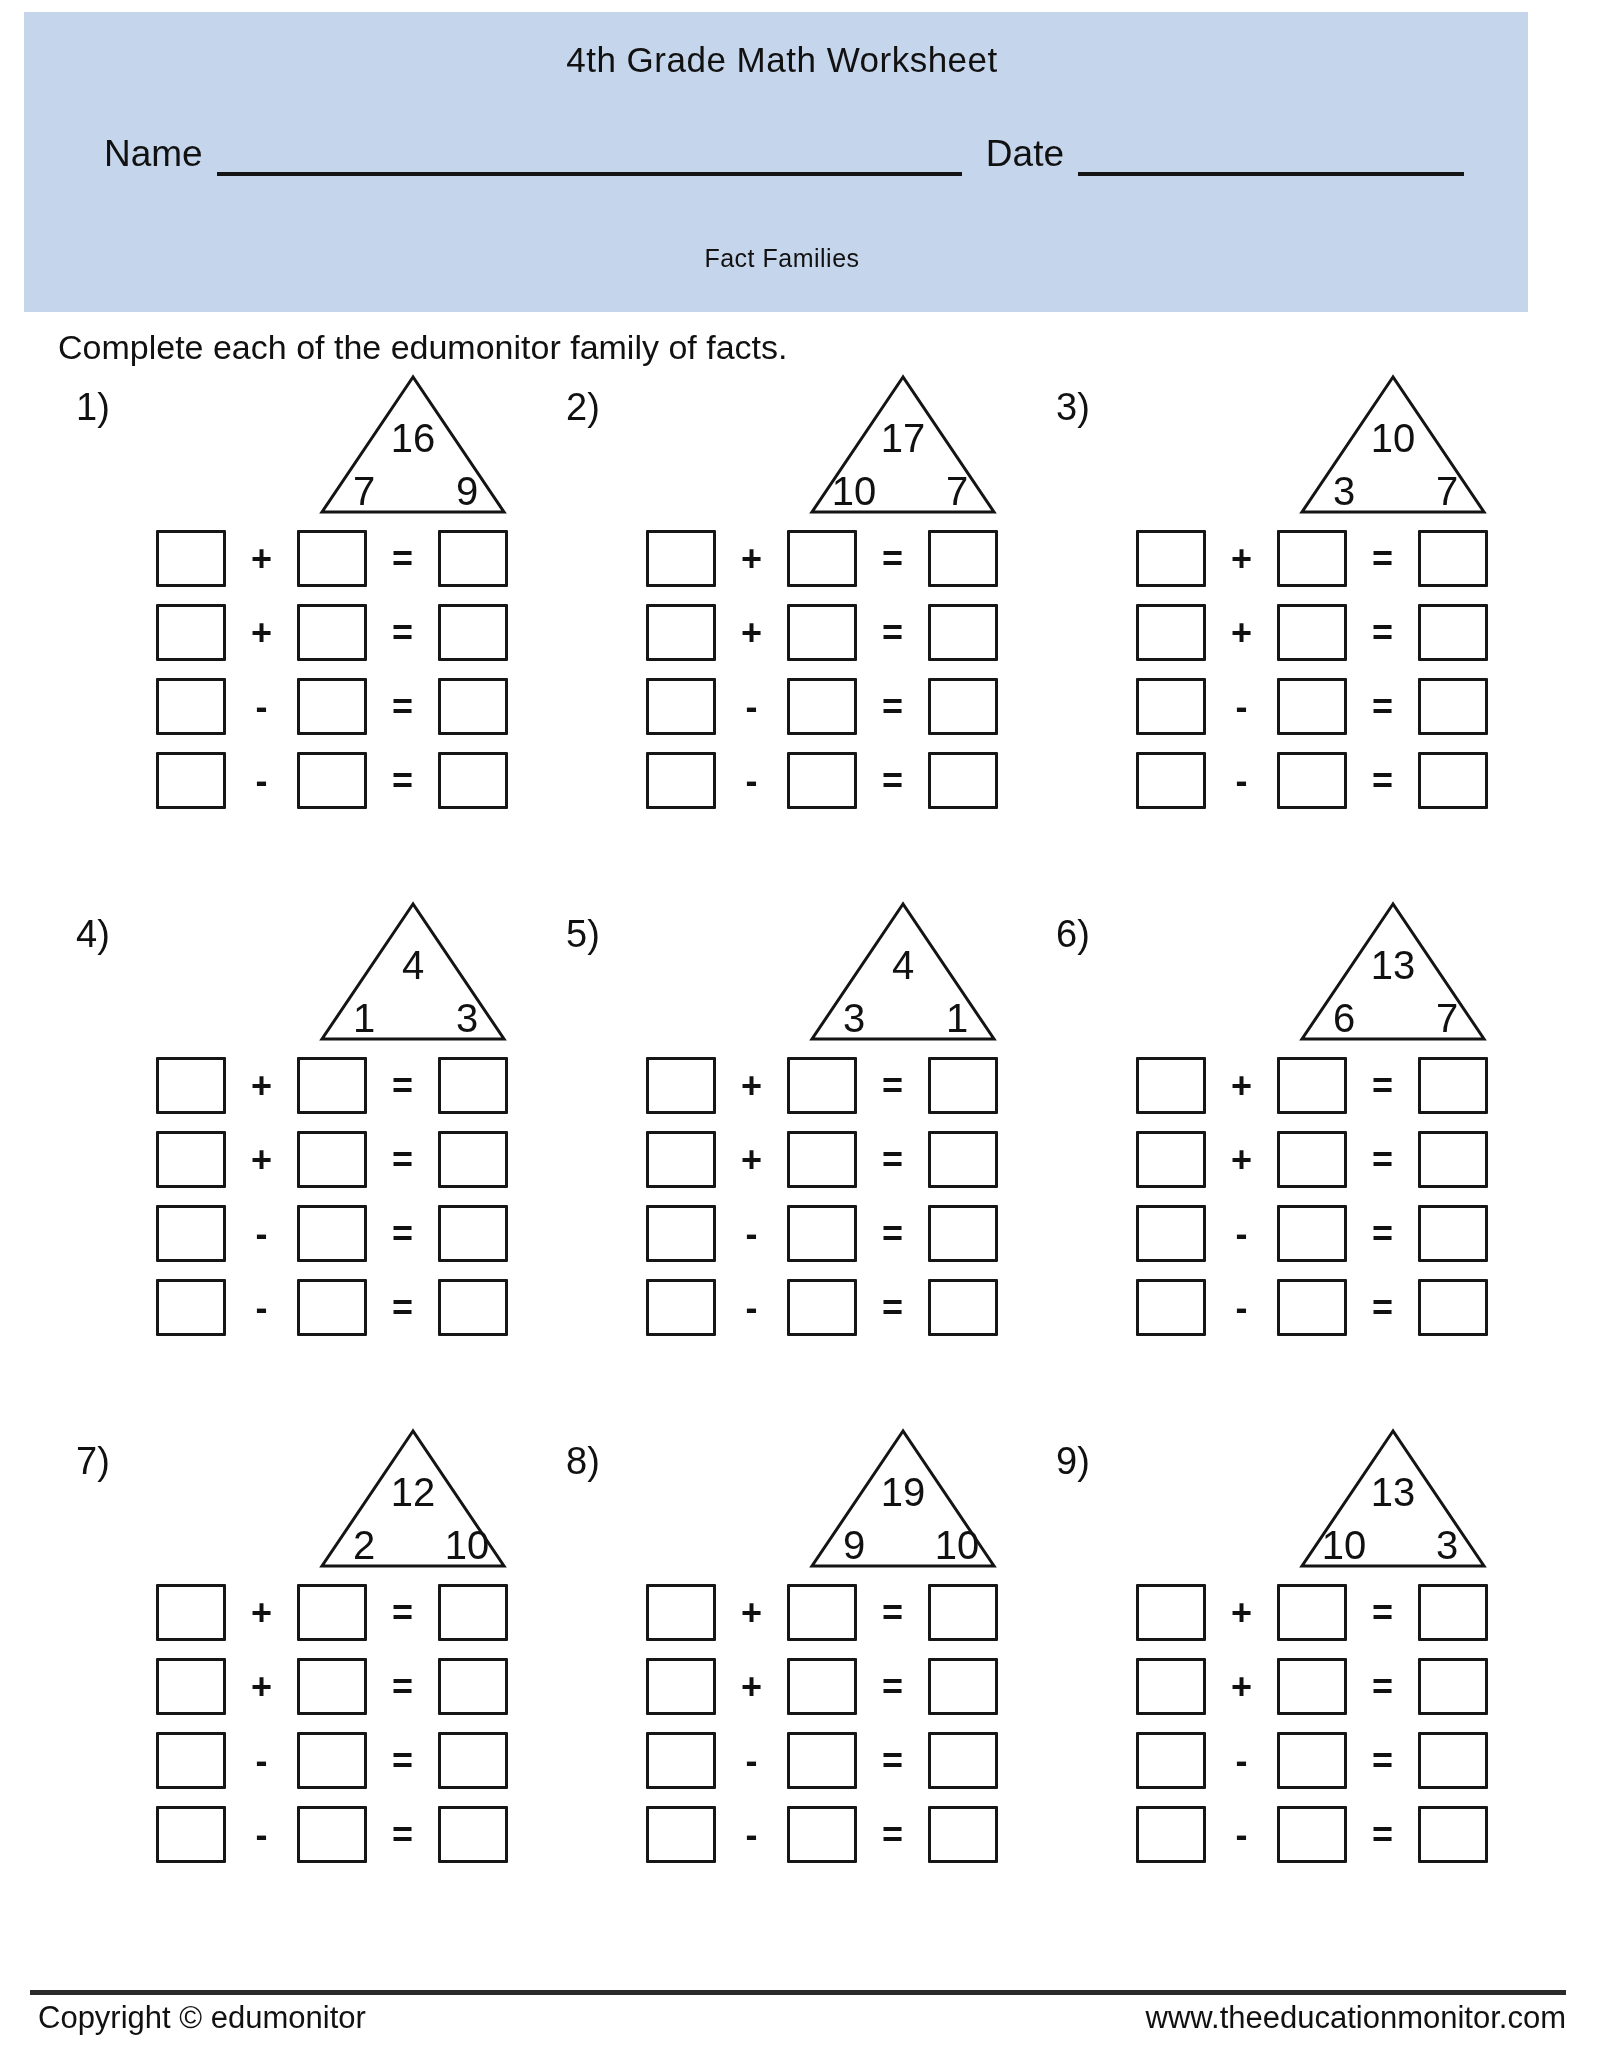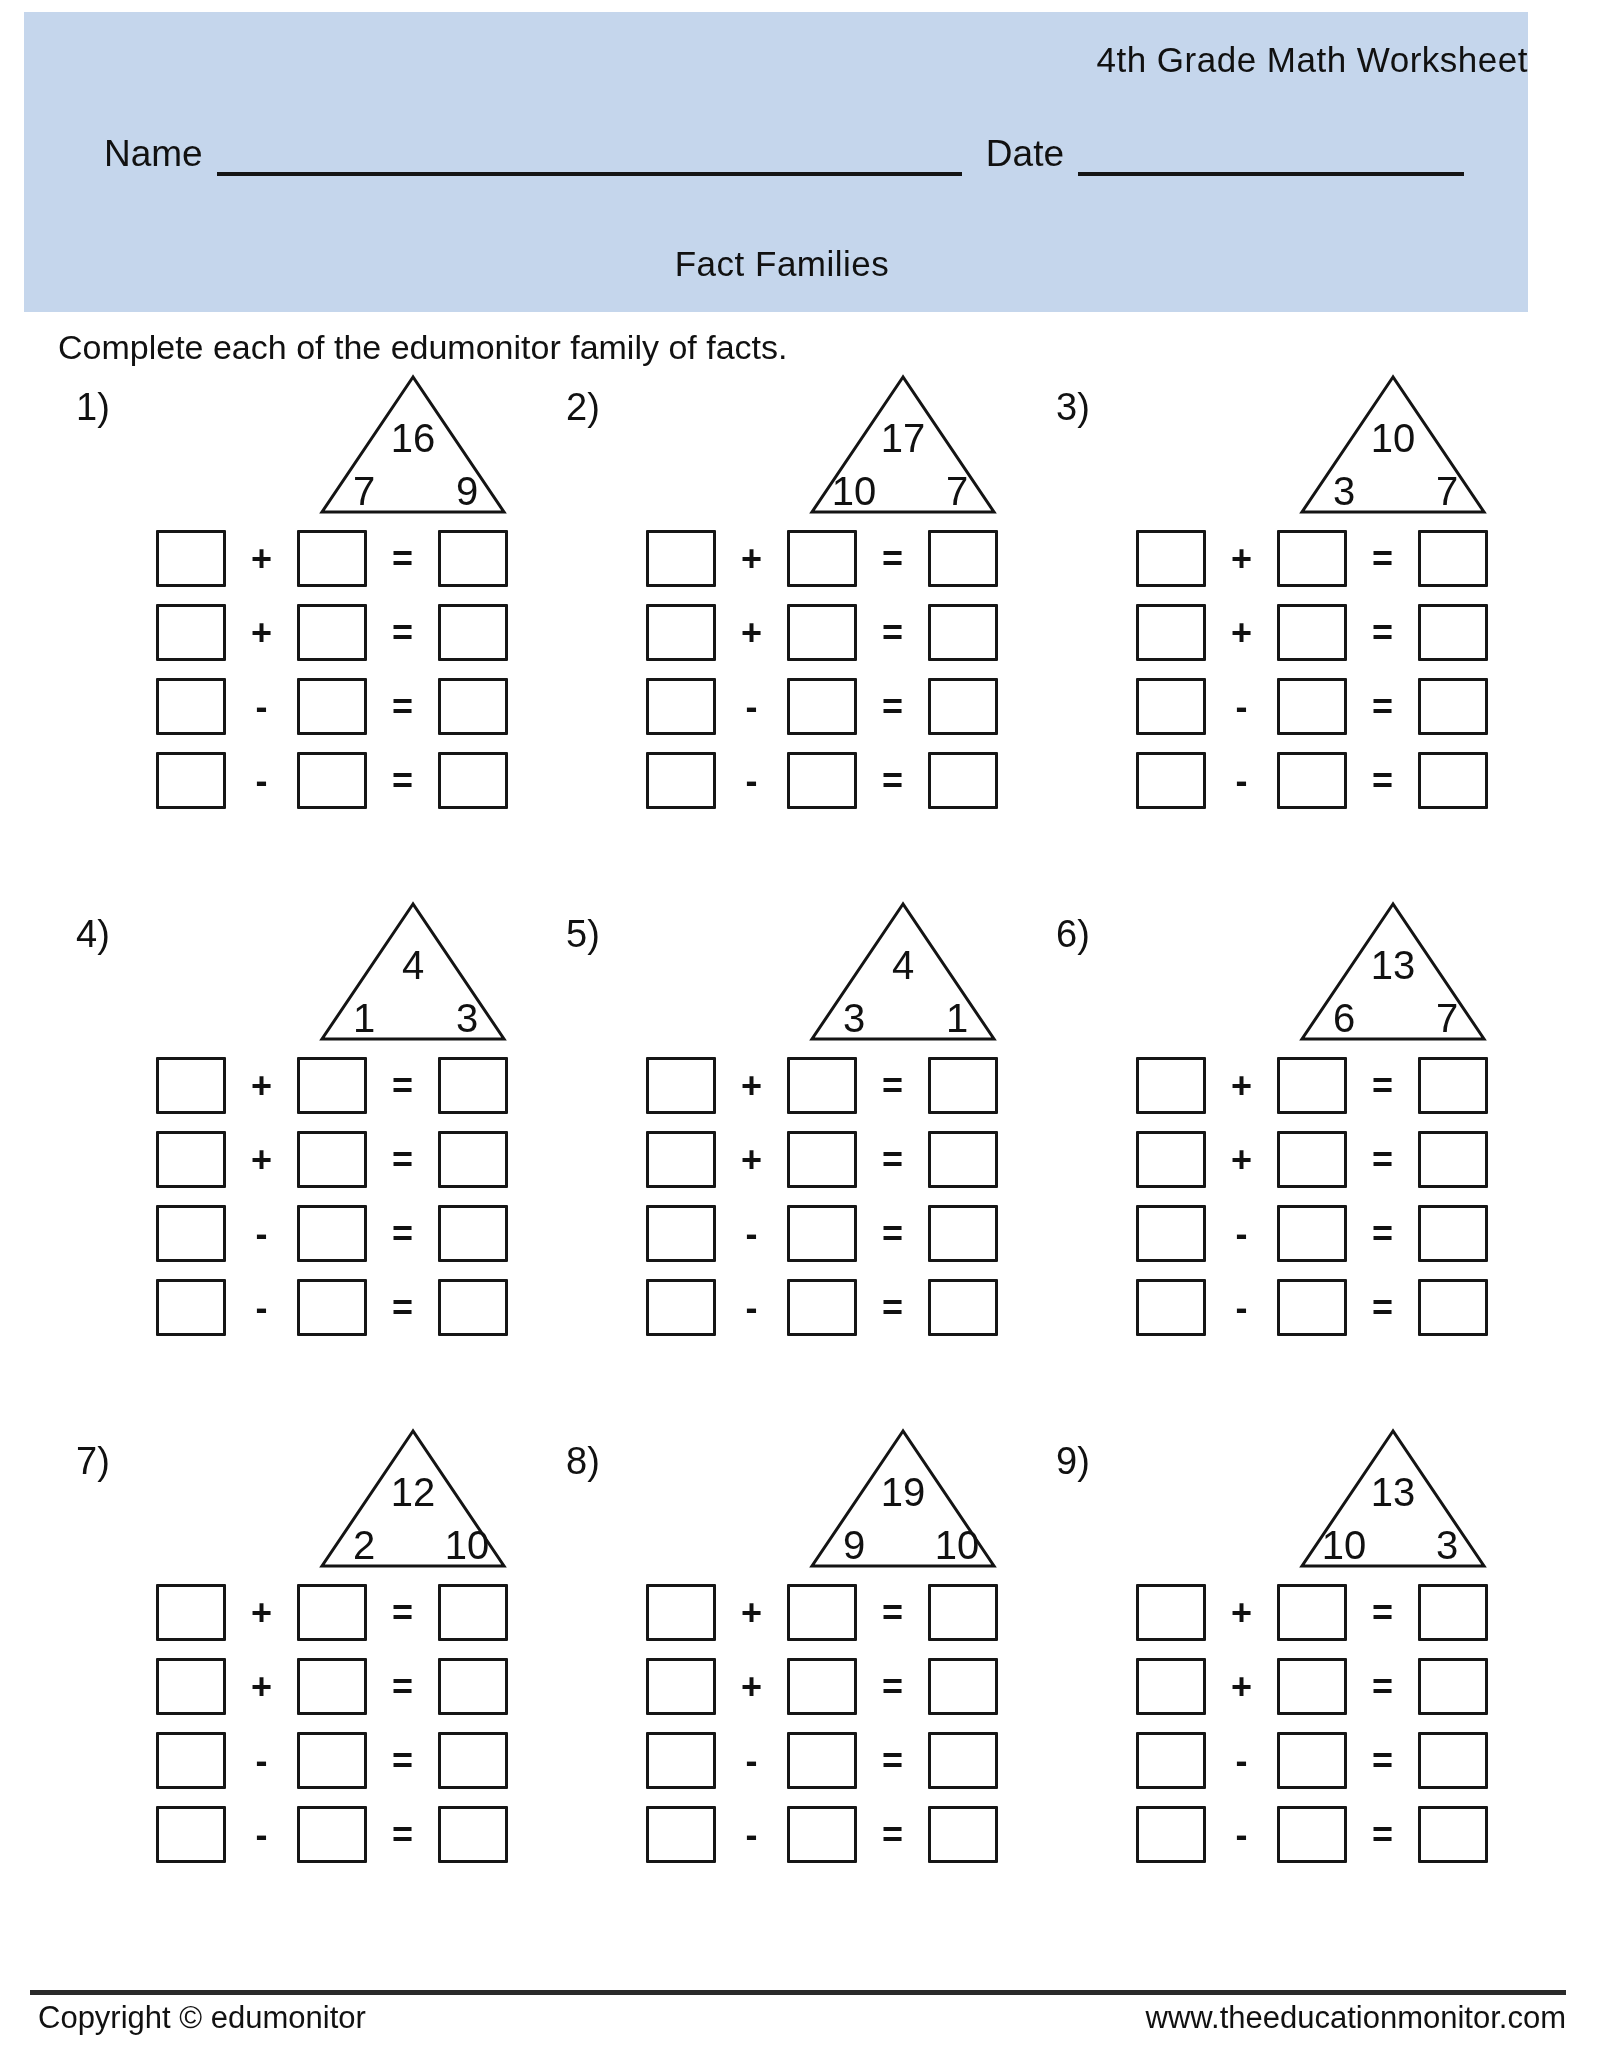--- a/index.html
+++ b/index.html
@@ -17,34 +17,34 @@
     overflow:hidden;
   }
 
   
   .header{
     position:absolute;left:24px;top:12px;width:1504px;height:300px;
     background:var(--header-bg);
   }
   .header-title{
     position:absolute;left:0;right:0;top:28px;
-    text-align:right;font-size:35px;letter-spacing:.5px;padding-left:12px;
+    text-align:center;font-size:35px;letter-spacing:.5px;padding-left:12px;
   }
   .name-date-row{
     position:absolute;left:80px;right:64px;top:122px;
     display:flex;align-items:flex-start;font-size:37px;
   }
   .nd-label{white-space:nowrap;line-height:1.1;}
   .write-line{border-bottom:4px solid #151515;height:42px;}
   .name-line{flex:1;margin-left:14px;}
   .date-label{margin-left:24px;}
   .date-line{width:386px;margin-left:14px;}
   .header-subtitle{
     position:absolute;left:0;right:0;top:232px;
-    text-align:center;font-size:35px;letter-spacing:.5px;padding-left:12px;
+    text-align:center;font-size:25px;letter-spacing:.5px;padding-left:12px;
   }
 
   
   .instruction{
     position:absolute;left:58px;top:328px;
     font-size:34px;
   }
 
   
   .problems-grid{

